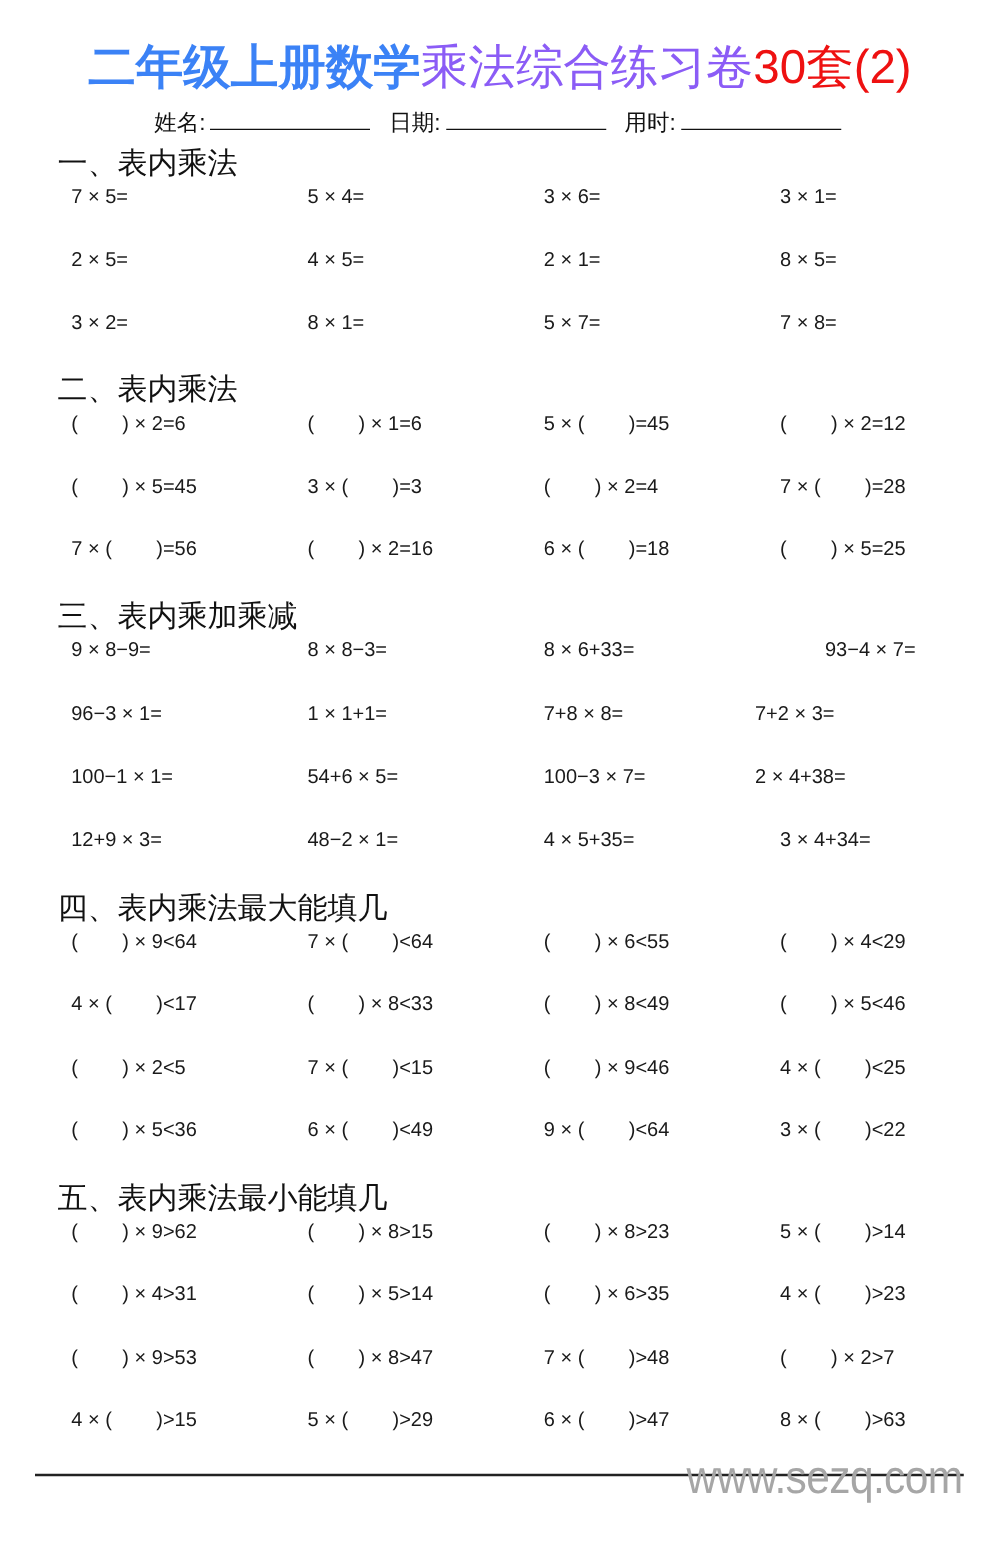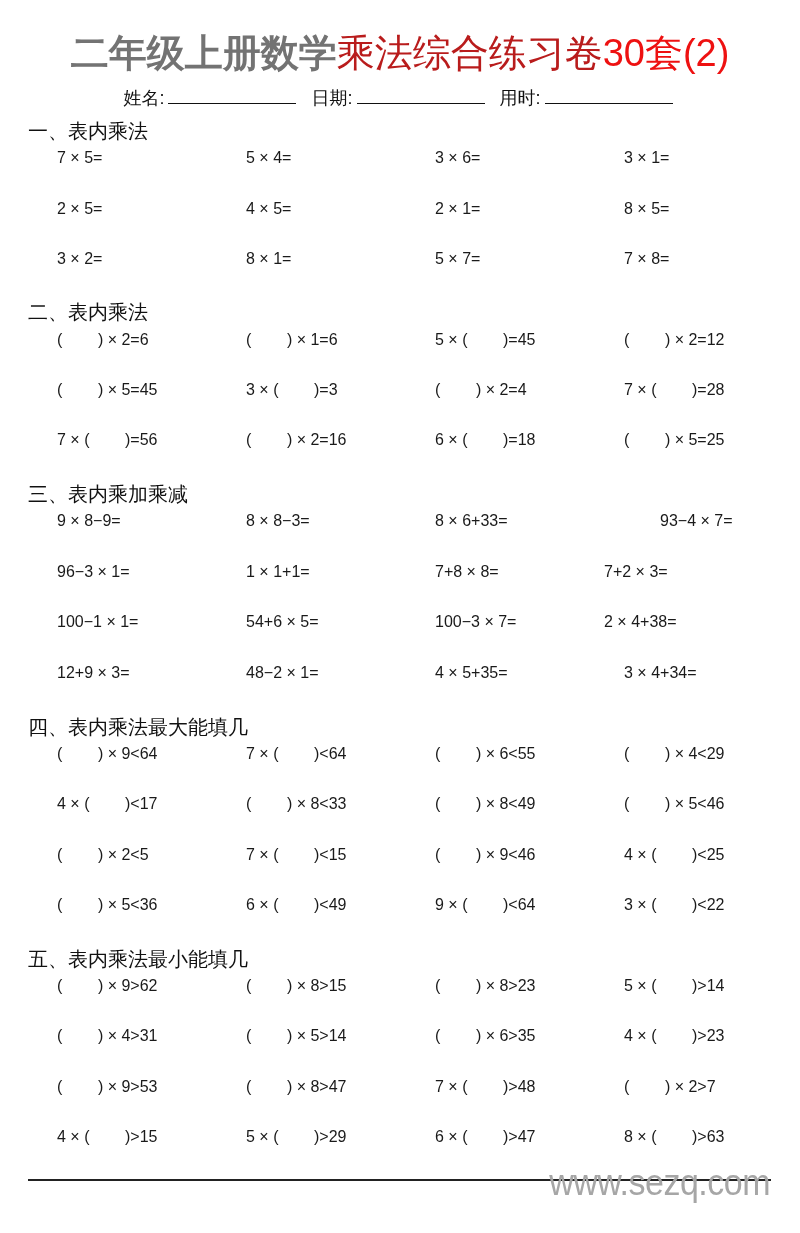--- a/index.html
+++ b/index.html
@@ -21,22 +21,22 @@
       top: 28px;
       width: 800px;
       text-align: center;
       font-family: "DejaVu Serif", "Liberation Serif", serif;
       font-size: 38px;
       font-weight: bold;
       line-height: 50px;
       letter-spacing: 0px;
       white-space: nowrap;
     }
-    .title .t-black { color: #737373; }
-    .title .t-blue { color: #b91c1c; font-weight: normal; }
+    .title .t-black { color: #3b82f6; }
+    .title .t-blue { color: #8b5cf6; font-weight: normal; }
     .title .t-red { color: #ee1111; font-weight: normal; font-family: "Liberation Sans", sans-serif; }
     .info-row {
       position: absolute;
       left: 0;
       top: 86px;
       width: 800px;
       text-align: center;
       font-size: 18px;
       line-height: 24px;
       white-space: nowrap;
@@ -46,22 +46,22 @@
       display: inline-block;
       width: 128px;
       border-bottom: 1.5px solid #111;
       height: 14px;
       margin-left: 4px;
       margin-right: 4px;
       vertical-align: baseline;
     }
     .section-title {
       position: absolute;
-      left: 28px;
-      font-size: 20px;
+      left: 46px;
+      font-size: 24px;
       line-height: 22px;
       font-weight: normal;
       white-space: nowrap;
     }
     .problem {
       position: absolute;
       font-size: 16px;
       line-height: 20px;
       white-space: pre;
       color: #1a1a1a;

